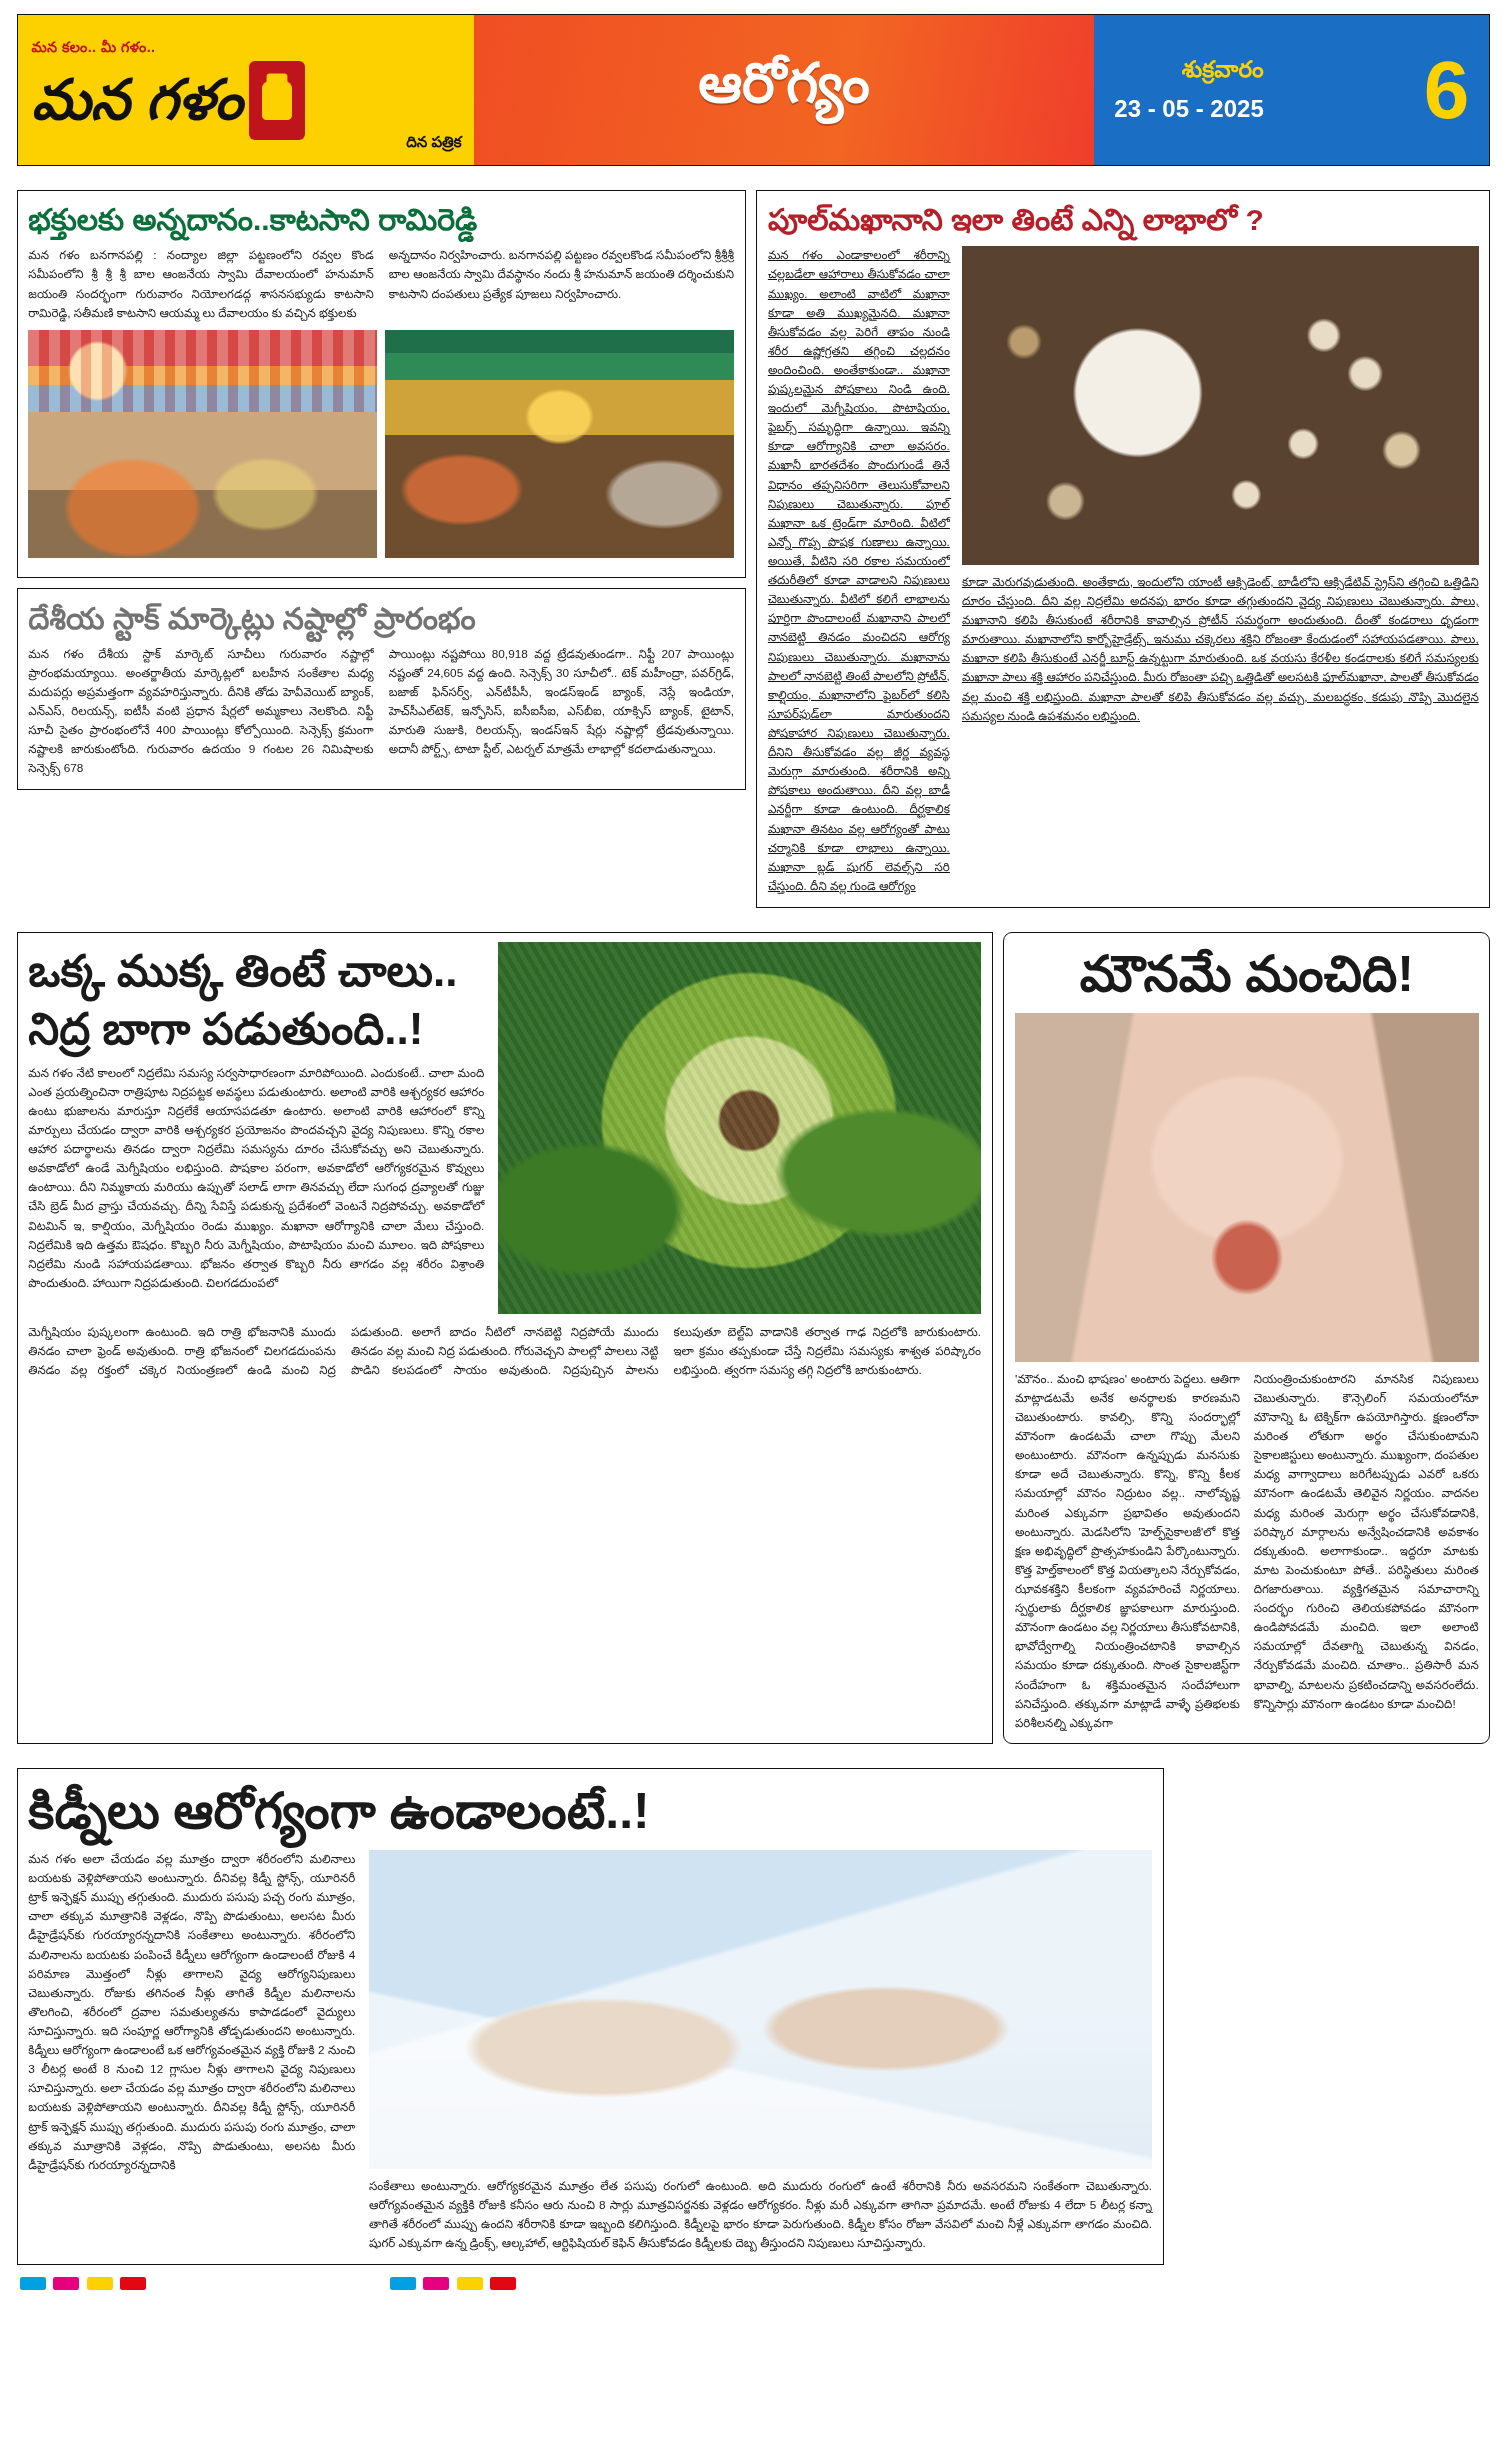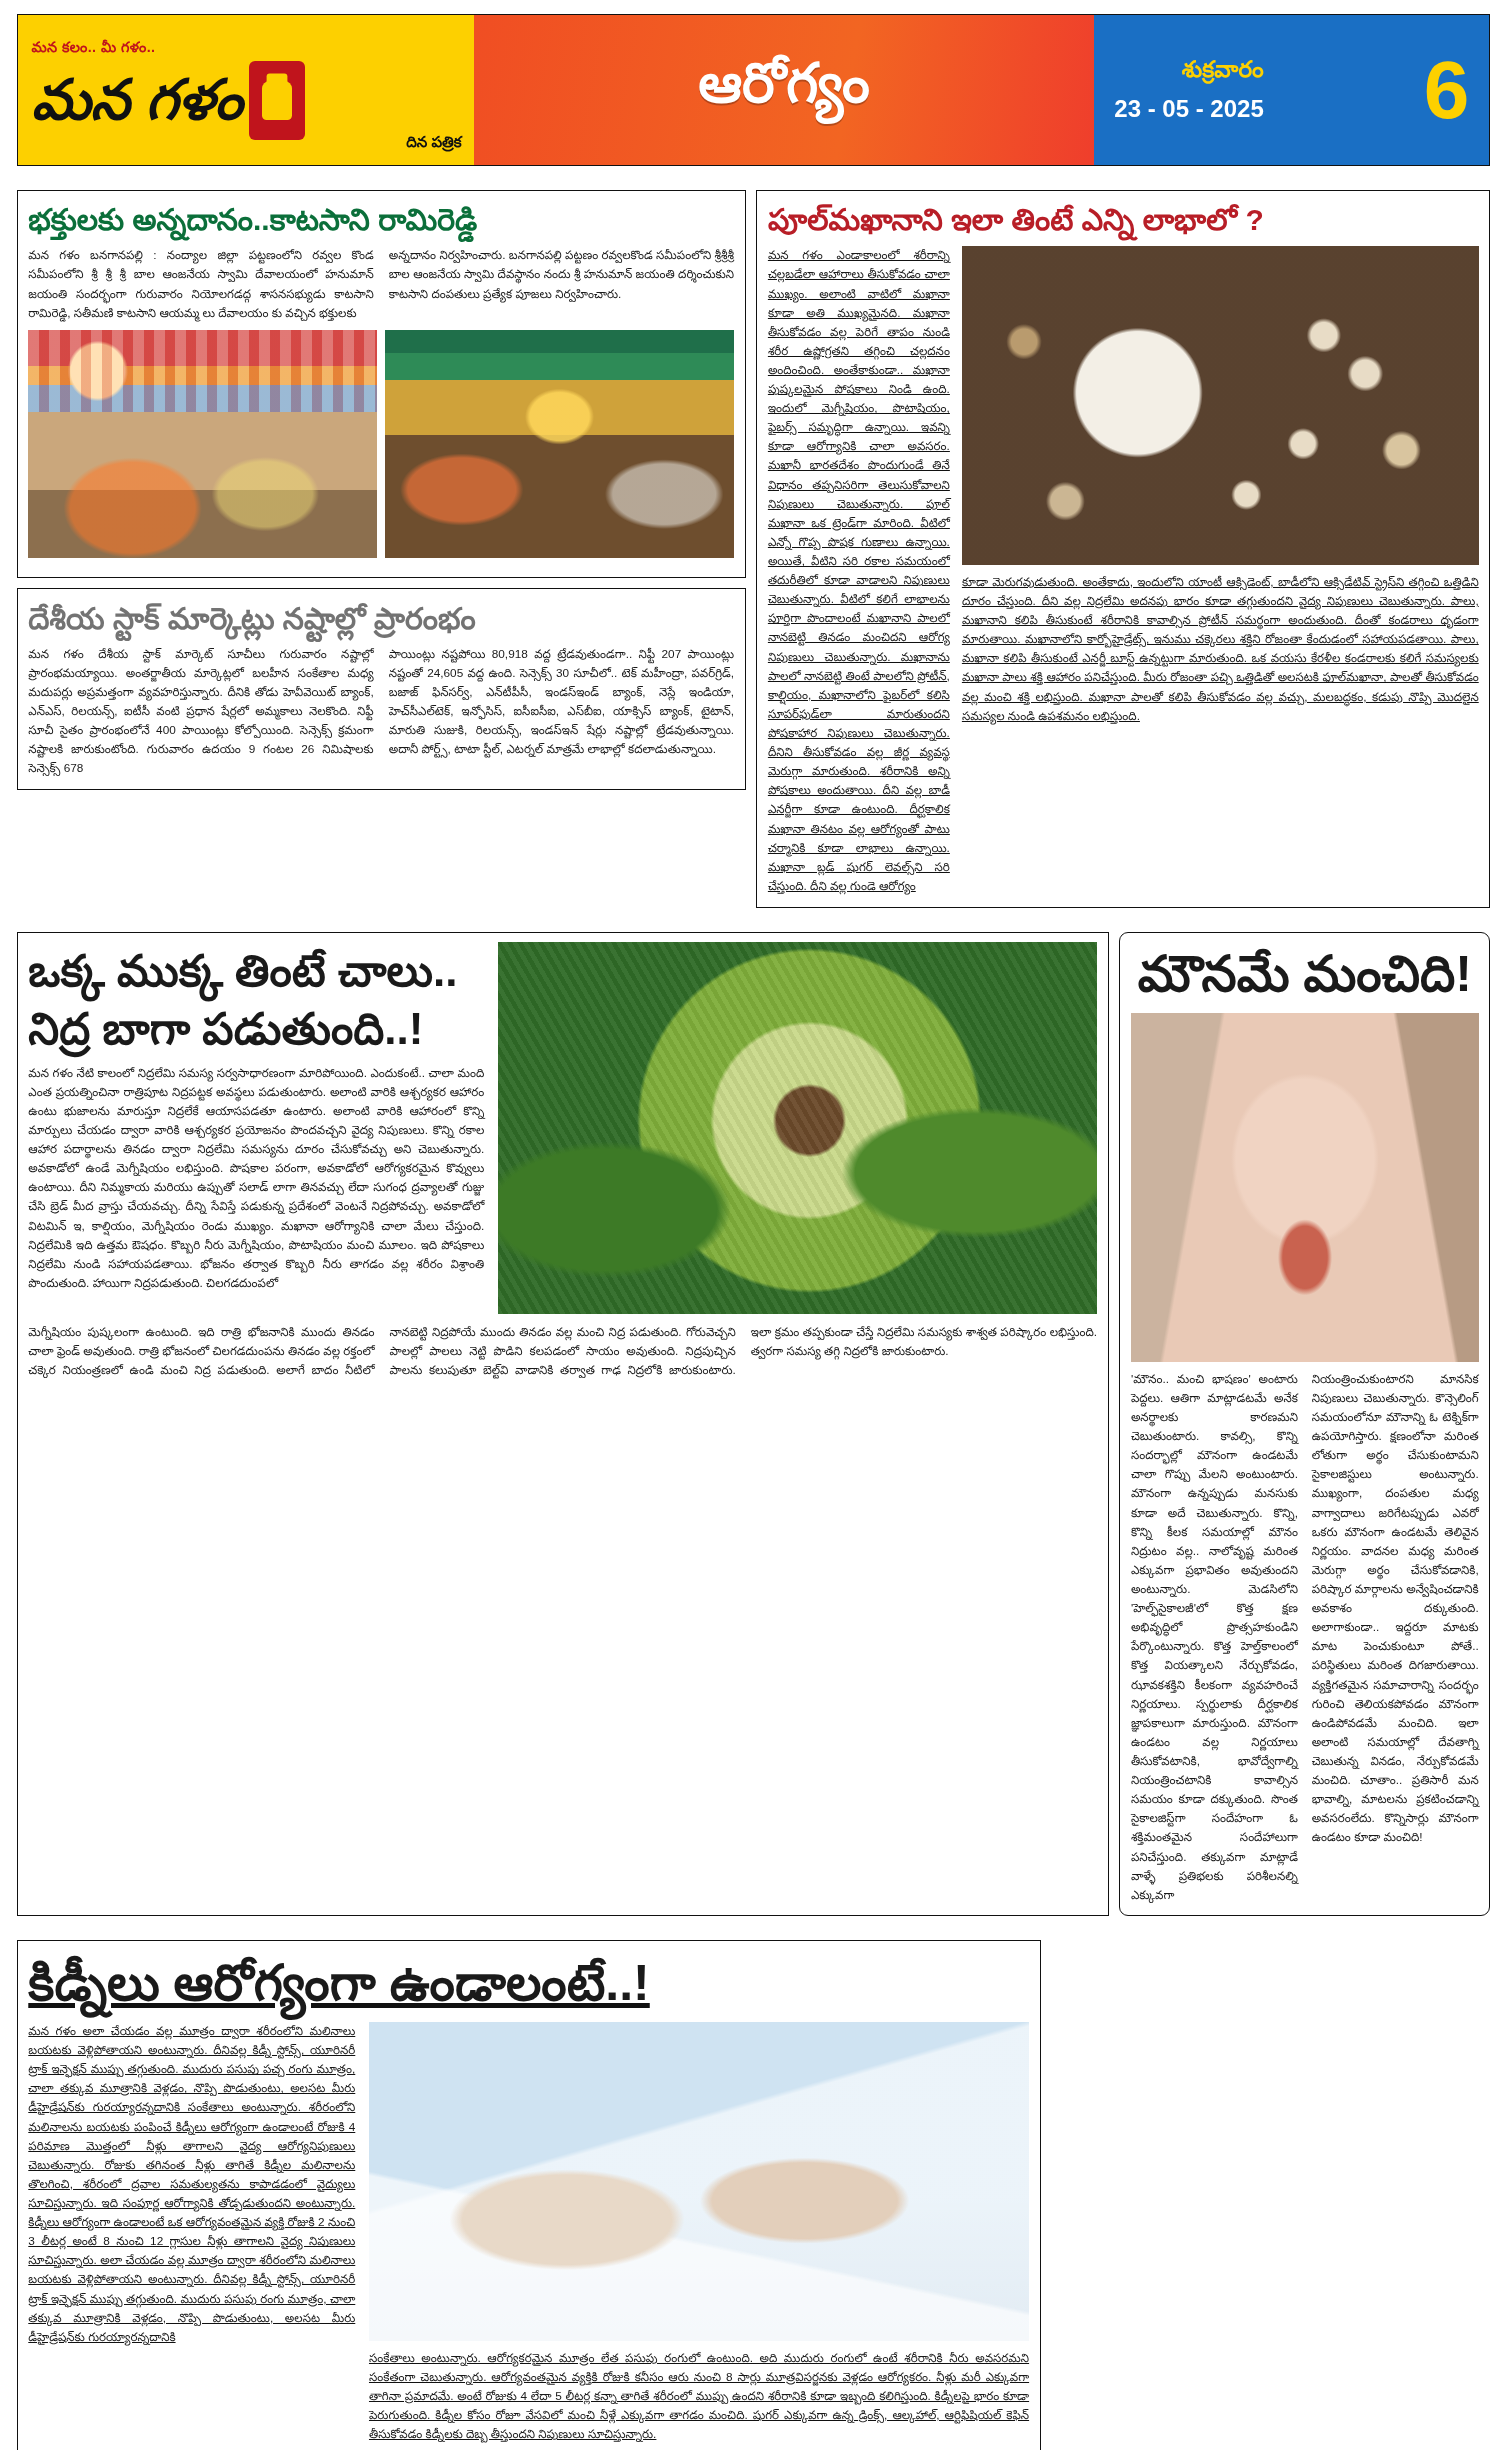--- a/index.html
+++ b/index.html
@@ -253,21 +253,21 @@
           <div class="photo p-makhana" style="width:100%;height:319px;margin-bottom:7.6px;"></div>
           <div class="body-text">కూడా మెరుగవుడుతుంది. అంతేకాదు, ఇందులోని యాంటీ ఆక్సిడెంట్, బాడీలోని ఆక్సిడేటివ్ స్ట్రెస్‌ని తగ్గించి ఒత్తిడిని దూరం చేస్తుంది. దీని వల్ల నిద్రలేమి అదనపు భారం కూడా తగ్గుతుందని వైద్య నిపుణులు చెబుతున్నారు. పాలు, మఖానాని కలిపి తీసుకుంటే శరీరానికి కావాల్సిన ప్రోటీన్ సమర్థంగా అందుతుంది. దీంతో కండరాలు ధృడంగా మారుతాయి. మఖానాలోని కార్బోహైడ్రేట్స్, ఇనుము చక్కెరలు శక్తిని రోజంతా కేందుడంలో సహాయపడతాయి. పాలు, మఖానా కలిపి తీసుకుంటే ఎనర్జీ బూస్ట్‌ ఉన్నట్టుగా మారుతుంది. ఒక వయసు కేరళీల కండరాలకు కలిగే సమస్యలకు మఖానా పాలు శక్తి ఆహారం పనిచేస్తుంది. మీరు రోజంతా పచ్చి ఒత్తిడితో అలసటకి ఫూల్‌మఖానా, పాలతో తీసుకోవడం వల్ల మంచి శక్తి లభిస్తుంది. మఖానా పాలతో కలిపి తీసుకోవడం వల్ల వచ్చు, మలబద్ధకం, కడుపు నొప్పి మొదలైన సమస్యల నుండి ఉపశమనం లభిస్తుంది.</div>
         </div>
       </div>
     </div>
 
   </div>
 
   <div class="row">
 
-    <div class="box" style="width:1092px;">
+    <div class="box" style="width:976px;">
       <div style="display:flex;gap:13.7px;">
         <div style="width:456px;">
           <div class="headline dark big">ఒక్క ముక్క తింటే చాలు..</div>
           <div class="headline dark big" style="margin-top:-4.6px;">నిద్ర బాగా పడుతుంది..!</div>
           <div class="body-text" style="margin-top:7.6px;">మన గళం నేటి కాలంలో నిద్రలేమి సమస్య సర్వసాధారణంగా మారిపోయింది. ఎందుకంటే.. చాలా మంది ఎంత ప్రయత్నించినా రాత్రిపూట నిద్రపట్టక అవస్థలు పడుతుంటారు. అలాంటి వారికి ఆశ్చర్యకర ఆహారం ఉంటు భుజాలను మారుస్తూ నిద్రలేకే ఆయాసపడతూ ఉంటారు. అలాంటి వారికి ఆహారంలో కొన్ని మార్పులు చేయడం ద్వారా వారికి ఆశ్చర్యకర ప్రయోజనం పొందవచ్చని వైద్య నిపుణులు. కొన్ని రకాల ఆహార పదార్థాలను తినడం ద్వారా నిద్రలేమి సమస్యను దూరం చేసుకోవచ్చు అని చెబుతున్నారు. అవకాడోలో ఉండే మెగ్నీషియం లభిస్తుంది. పొషకాల పరంగా, అవకాడోలో ఆరోగ్యకరమైన కొవ్వులు ఉంటాయి. దీని నిమ్మకాయ మరియు ఉప్పుతో సలాడ్ లాగా తినవచ్చు లేదా సుగంధ ద్రవ్యాలతో గుజ్జు చేసి బ్రెడ్ మీద వ్రాస్తు చేయవచ్చు. దీన్ని సేవిస్తే పడుకున్న ప్రదేశంలో వెంటనే నిద్రపోవచ్చు. అవకాడోలో విటమిన్ ఇ, కాల్షియం, మెగ్నీషియం రెండు ముఖ్యం. మఖానా ఆరోగ్యానికి చాలా మేలు చేస్తుంది. నిద్రలేమికి ఇది ఉత్తమ ఔషధం. కొబ్బరి నీరు మెగ్నీషియం, పొటాషియం మంచి మూలం. ఇది పోషకాలు నిద్రలేమి నుండి సహాయపడతాయి. భోజనం తర్వాత కొబ్బరి నీరు తాగడం వల్ల శరీరం విశ్రాంతి పొందుతుంది. హాయిగా నిద్రపడుతుంది. చిలగడదుంపలో</div>
         </div>
         <div style="flex:1;">
           <div class="photo p-avocado" style="width:100%;height:372px;"></div>
         </div>
       </div>
@@ -279,21 +279,21 @@
       <div class="photo p-shh" style="width:100%;height:349px;margin:6px 0 7.6px;"></div>
       <div style="display:flex;gap:13.7px;">
         <div class="body-text" style="flex:1;">'మౌనం.. మంచి భాషణం' అంటారు పెద్దలు. ఆతిగా మాట్లాడటమే అనేక అనర్థాలకు కారణమని చెబుతుంటారు. కావల్సి, కొన్ని సందర్భాల్లో మౌనంగా ఉండటమే చాలా గొప్పు మేలని అంటుంటారు. మౌనంగా ఉన్నప్పుడు మనసుకు కూడా అదే చెబుతున్నారు. కొన్ని, కొన్ని కీలక సమయాల్లో మౌనం నిద్రుటం వల్ల.. నాలోవృష్ట మరింత ఎక్కువగా ప్రభావితం అవుతుందని అంటున్నారు. మెడసిలోని 'హెల్ఫ్‌సైకాలజీ'లో కొత్త క్షణ అభివృద్ధిలో ప్రొత్సహకుండిని పేర్కొంటున్నారు. కొత్త హెల్త్‌కాలంలో కొత్త వియత్కాలని నేర్చుకోవడం, ఝావకశక్తిని కీలకంగా వ్యవహరించే నిర్ణయాలు. స్పర్థులాకు దీర్ఘకాలిక జ్ఞాపకాలుగా మారుస్తుంది. మౌనంగా ఉండటం వల్ల నిర్ణయాలు తీసుకోవటానికి, భావోద్వేగాల్ని నియంత్రించటానికి కావాల్సిన సమయం కూడా దక్కుతుంది. సొంత సైకాలజిస్ట్‌గా సందేహంగా ఓ శక్తిమంతమైన సందేహాలుగా పనిచేస్తుంది. తక్కువగా మాట్లాడే వాళ్ళే ప్రతిభలకు పరిశీలనల్ని ఎక్కువగా</div>
         <div class="body-text" style="flex:1;">నియంత్రించుకుంటారని మానసిక నిపుణులు చెబుతున్నారు. కౌన్సెలింగ్ సమయంలోనూ మౌనాన్ని ఓ టెక్నిక్‌గా ఉపయోగిస్తారు. క్షణంలోనా మరింత లోతుగా అర్థం చేసుకుంటామని సైకాలజిస్టులు అంటున్నారు. ముఖ్యంగా, దంపతుల మధ్య వాగ్వాదాలు జరిగేటప్పుడు ఎవరో ఒకరు మౌనంగా ఉండటమే తెలివైన నిర్ణయం. వాదనల మధ్య మరింత మెరుగ్గా అర్థం చేసుకోవడానికి, పరిష్కార మార్గాలను అన్వేషించడానికి అవకాశం దక్కుతుంది. అలాగాకుండా.. ఇద్దరూ మాటకు మాట పెంచుకుంటూ పోతే.. పరిస్థితులు మరింత దిగజారుతాయి. వ్యక్తిగతమైన సమాచారాన్ని సందర్భం గురించి తెలియకపోవడం మౌనంగా ఉండిపోవడమే మంచిది. ఇలా అలాంటి సమయాల్లో దేవతాగ్ని చెబుతున్న వినడం, నేర్పుకోవడమే మంచిది. చూతాం.. ప్రతిసారీ మన భావాల్ని, మాటలను ప్రకటించడాన్ని అవసరంలేదు. కొన్నిసార్లు మౌనంగా ఉండటం కూడా మంచిది!</div>
       </div>
     </div>
 
   </div>
 
   <div class="row">
-    <div class="box" style="width:1024px;text-decoration:underline;">
+    <div class="box" style="width:1147px;">
       <div class="headline dark huge">కిడ్నీలు ఆరోగ్యంగా ఉండాలంటే..!</div>
       <div style="display:flex;gap:13.7px;">
         <div class="body-text" style="width:327px;">మన గళం అలా చేయడం వల్ల మూత్రం ద్వారా శరీరంలోని మలినాలు బయటకు వెళ్లిపోతాయని అంటున్నారు. దీనివల్ల కిడ్నీ స్టోన్స్, యూరినరీ ట్రాక్ ఇన్ఫెక్షన్ ముప్పు తగ్గుతుంది. ముదురు పసుపు పచ్చ రంగు మూత్రం, చాలా తక్కువ మూత్రానికి వెళ్లడం, నొప్పి పొడుతుంటు, అలసట మీరు డీహైడ్రేషన్‌కు గురయ్యారన్నదానికి సంకేతాలు అంటున్నారు. శరీరంలోని మలినాలను బయటకు పంపించే కిడ్నీలు ఆరోగ్యంగా ఉండాలంటే రోజుకి 4 పరిమాణ మొత్తంలో నీళ్లు తాగాలని వైద్య ఆరోగ్యనిపుణులు చెబుతున్నారు. రోజుకు తగినంత నీళ్లు తాగితే కిడ్నీల మలినాలను తొలగించి, శరీరంలో ద్రవాల సమతుల్యతను కాపాడడంలో వైద్యులు సూచిస్తున్నారు. ఇది సంపూర్ణ ఆరోగ్యానికి తోడ్పడుతుందని అంటున్నారు. కిడ్నీలు ఆరోగ్యంగా ఉండాలంటే ఒక ఆరోగ్యవంతమైన వ్యక్తి రోజుకి 2 నుంచి 3 లీటర్ల అంటే 8 నుంచి 12 గ్లాసుల నీళ్లు తాగాలని వైద్య నిపుణులు సూచిస్తున్నారు. అలా చేయడం వల్ల మూత్రం ద్వారా శరీరంలోని మలినాలు బయటకు వెళ్లిపోతాయని అంటున్నారు. దీనివల్ల కిడ్నీ స్టోన్స్, యూరినరీ ట్రాక్ ఇన్ఫెక్షన్ ముప్పు తగ్గుతుంది. ముదురు పసుపు రంగు మూత్రం, చాలా తక్కువ మూత్రానికి వెళ్లడం, నొప్పి పొడుతుంటు, అలసట మీరు డీహైడ్రేషన్‌కు గురయ్యారన్నదానికి</div>
         <div style="flex:1;">
           <div class="photo p-water" style="width:100%;height:319px;"></div>
           <div class="body-text" style="margin-top:7.6px;">సంకేతాలు అంటున్నారు. ఆరోగ్యకరమైన మూత్రం లేత పసుపు రంగులో ఉంటుంది. అది ముదురు రంగులో ఉంటే శరీరానికి నీరు అవసరమని సంకేతంగా చెబుతున్నారు. ఆరోగ్యవంతమైన వ్యక్తికి రోజుకి కనీసం ఆరు నుంచి 8 సార్లు మూత్రవిసర్జనకు వెళ్లడం ఆరోగ్యకరం. నీళ్లు మరీ ఎక్కువగా తాగినా ప్రమాదమే. అంటే రోజుకు 4 లేదా 5 లీటర్ల కన్నా తాగితే శరీరంలో ముప్పు ఉందని శరీరానికి కూడా ఇబ్బంది కలిగిస్తుంది. కిడ్నీలపై భారం కూడా పెరుగుతుంది. కిడ్నీల కోసం రోజూ వేసవిలో మంచి నీళ్లే ఎక్కువగా తాగడం మంచిది. షుగర్ ఎక్కువగా ఉన్న డ్రింక్స్, ఆల్కహాల్, ఆర్టిఫిషియల్ కెఫిన్ తీసుకోవడం కిడ్నీలకు దెబ్బ తీస్తుందని నిపుణులు సూచిస్తున్నారు.</div>
         </div>
       </div>
     </div>
     <div style="flex:1;"></div>

